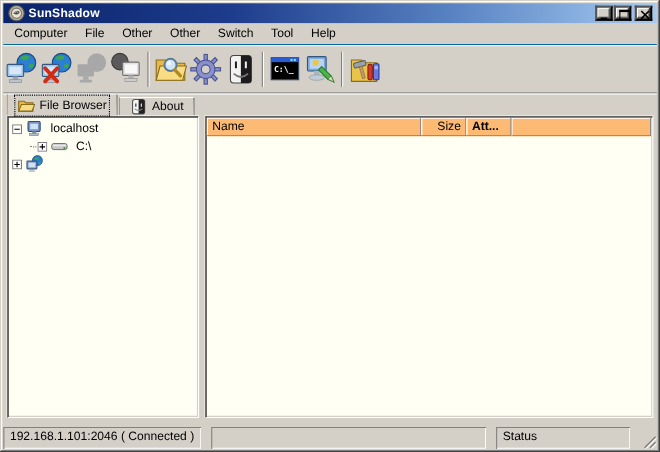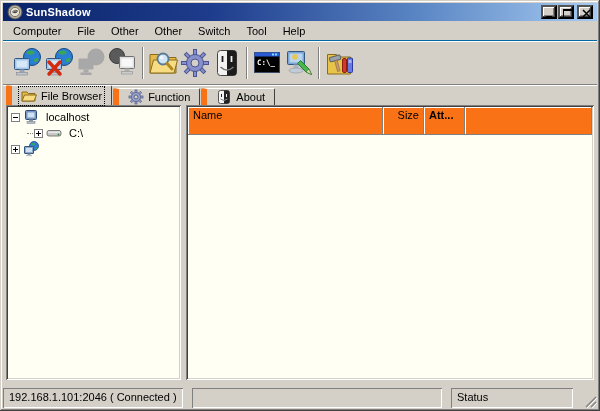--- a/index.html
+++ b/index.html
@@ -22,50 +22,50 @@
   .icon svg{width:100%;height:100%;display:block;}
   .i16{width:16px;height:16px;}
   .i32{width:32px;height:32px;}
   .i9{width:9px;height:9px;}
   .iwb{width:16px;height:14px;}
   
   .menubar{height:20px;flex:0 0 20px;display:flex;align-items:center;padding-left:2px;
            border-bottom:1px solid #0369a1;box-sizing:border-box;}
   .menu-item{padding:3px 8px;cursor:default;}
   
-  .toolbar{height:44px;flex:0 0 44px;display:flex;align-items:center;padding-left:8px;
+  .toolbar{height:44px;flex:0 0 44px;display:flex;align-items:center;
            border-top:1px solid #ffffff;border-bottom:1px solid #808080;box-sizing:border-box;font-weight:bold;}
   .tbtn{width:32px;height:32px;cursor:default;}
   .tsep{width:0;height:32px;border-left:1px solid #808080;border-right:1px solid #ffffff;margin:0 3px;}
   
   .tabstrip{height:20px;flex:0 0 20px;display:flex;align-items:flex-end;padding-left:3px;
             border-top:1px solid #ffffff;box-sizing:border-box;}
   .tab{display:flex;align-items:center;gap:4px;background:#d4d0c8;height:17px;
        padding:0 6px;margin-right:1px;box-sizing:border-box;cursor:default;
-       border-top:1px solid #fff;border-left:6px solid #f97316;border-right:1px solid #404040;
+       border-top:1px solid #fff;border-left:1px solid #f97316;border-right:1px solid #404040;
        border-top-left-radius:2px;border-top-right-radius:2px;}
   .tab.active{height:20px;position:relative;z-index:2;}
   .tab .focus{display:flex;align-items:center;gap:4px;padding:1px 2px;border:1px dotted transparent;}
   .tab.active .focus{border-color:#000;}
   
   .content{flex:1;display:flex;padding:0 3px 6px 3px;gap:5px;min-height:0;}
   .sunken{background:#fffff4;
           box-shadow:inset 1px 1px 0 #808080, inset -1px -1px 0 #ffffff,
                      inset 2px 2px 0 #404040, inset -2px -2px 0 #d4d0c8;}
   .tree-panel{width:175px;flex:0 0 175px;box-sizing:border-box;padding:4px 3px;overflow:hidden;text-align:center;}
   .tree-row{display:flex;align-items:center;height:16px;white-space:nowrap;}
   .tree-row .ind{display:inline-block;height:1px;}
   .tree-row .dash{display:inline-block;width:6px;height:0;border-top:1px dotted #808080;margin-right:1px;}
   .expander{margin-right:3px;flex:0 0 9px;}
   .tree-icon{margin-right:4px;flex:0 0 16px;}
   .tree-label{padding:1px 3px;}
   .tree-label.selected{background:#d4d0c8;}
   .list-panel{flex:1;box-sizing:border-box;padding:2px;display:flex;flex-direction:column;min-width:0;}
   .list-header{display:flex;height:17px;flex:0 0 17px;}
-  .hcell{background:#f97316;box-sizing:border-box;padding:2px 5px;height:28px;overflow:hidden;
+  .hcell{background:#fdba74;box-sizing:border-box;padding:2px 5px;height:17px;overflow:hidden;
          white-space:nowrap;cursor:default;
          box-shadow:inset -1px -1px 0 #808080, inset 1px 1px 0 #ffffff;}
   .hcell.fill{flex:1;}
   .list-body{flex:1;}
   
   .statusbar{height:22px;flex:0 0 22px;display:flex;align-items:stretch;gap:9px;padding-top:2px;box-sizing:border-box;}
   .status-panel{box-shadow:inset 1px 1px 0 #808080, inset -1px -1px 0 #ffffff;
                 padding:3px 6px;box-sizing:border-box;white-space:nowrap;overflow:hidden;}
   .status-panel.p1{width:180px;flex:0 0 180px;}
   .status-panel.p2{flex:1;}
@@ -212,41 +212,20 @@
               <path d="M1 13 L3.5 7 H15.5 L13 13 Z" fill="#f7dc84" stroke="#8a6d1a"></path>
             </svg>
           </span>
           <span>File Browser</span>
         </span>
       </div>
       <div class="tab">
         <span class="focus">
           <span class="icon i16">
             <svg viewBox="0 0 16 16">
-              <g fill="#96a0c8" stroke="#5a6490" stroke-width="0.8">
-                <rect x="7" y="1" width="2" height="3.5" transform="rotate(0 8 8)"></rect>
-                <rect x="7" y="1" width="2" height="3.5" transform="rotate(45 8 8)"></rect>
-                <rect x="7" y="1" width="2" height="3.5" transform="rotate(90 8 8)"></rect>
-                <rect x="7" y="1" width="2" height="3.5" transform="rotate(135 8 8)"></rect>
-                <rect x="7" y="1" width="2" height="3.5" transform="rotate(180 8 8)"></rect>
-                <rect x="7" y="1" width="2" height="3.5" transform="rotate(225 8 8)"></rect>
-                <rect x="7" y="1" width="2" height="3.5" transform="rotate(270 8 8)"></rect>
-                <rect x="7" y="1" width="2" height="3.5" transform="rotate(315 8 8)"></rect>
-                <circle cx="8" cy="8" r="4.6"></circle>
-              </g>
-              <circle cx="8" cy="8" r="2" fill="#d4d0c8" stroke="#5a6490"></circle>
-            </svg>
-          </span>
-          <span>Function</span>
-        </span>
-      </div>
-      <div class="tab">
-        <span class="focus">
-          <span class="icon i16">
-            <svg viewBox="0 0 16 16">
               <rect x="2.5" y="1.5" width="11" height="13" rx="2" fill="#f4f4f4" stroke="#555"></rect>
               <path d="M8 1.5 h3.5 a2 2 0 0 1 2 2 v9 a2 2 0 0 1 -2 2 H8 Z" fill="#222"></path>
               <line x1="5.5" y1="5" x2="5.5" y2="8" stroke="#222"></line>
               <line x1="10.5" y1="5" x2="10.5" y2="8" stroke="#eee"></line>
               <path d="M4.5 10 q3.5 3 7 0" fill="none" stroke="#888"></path>
             </svg>
           </span>
           <span>About</span>
         </span>
       </div>

